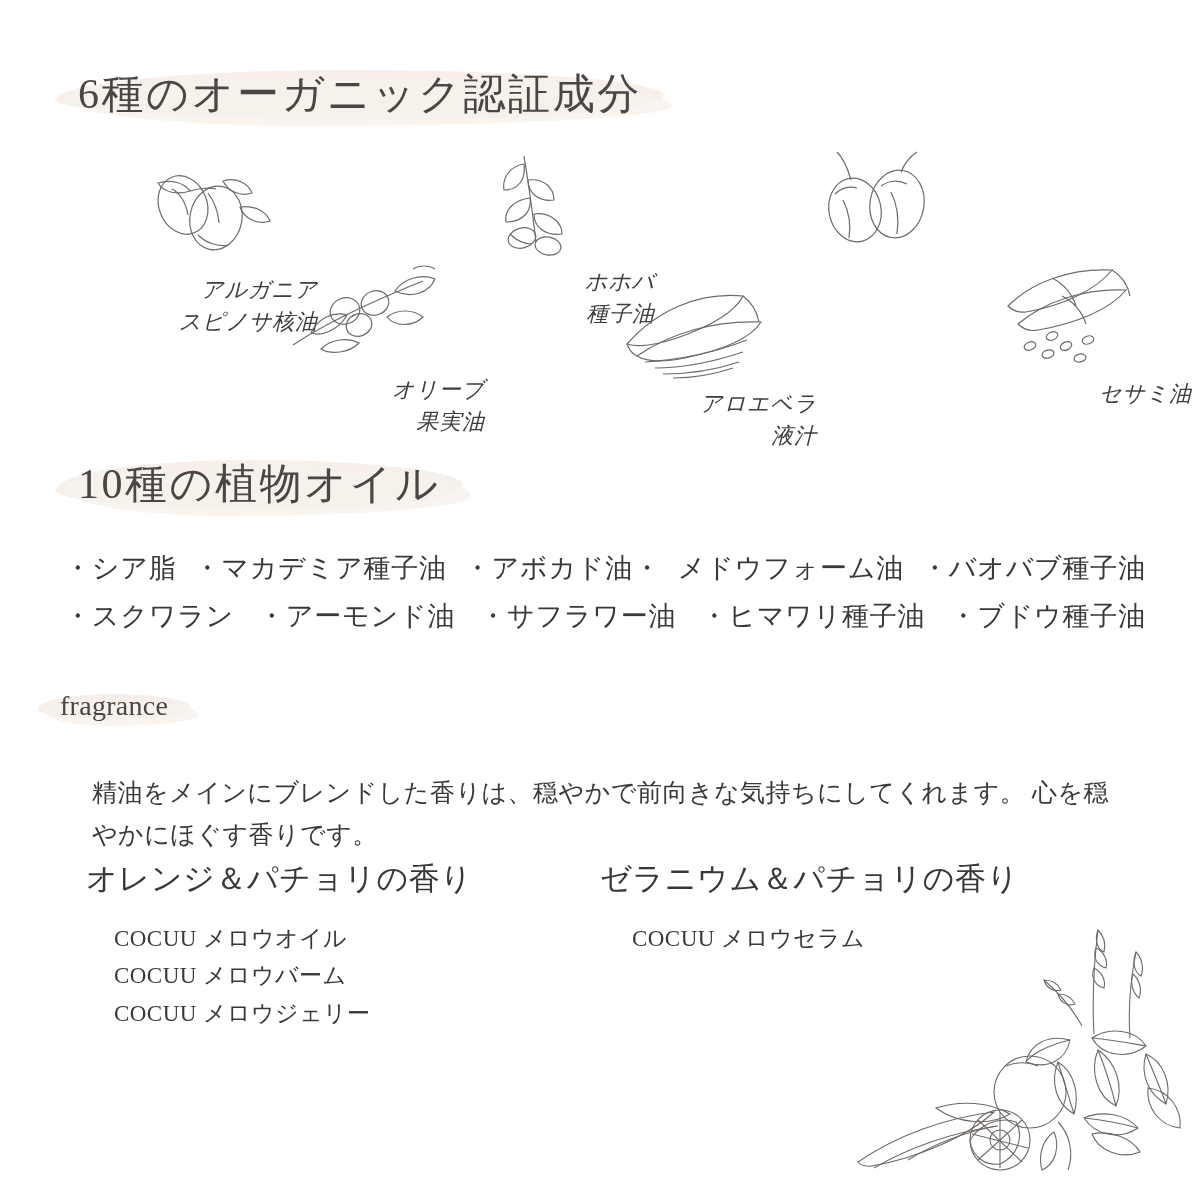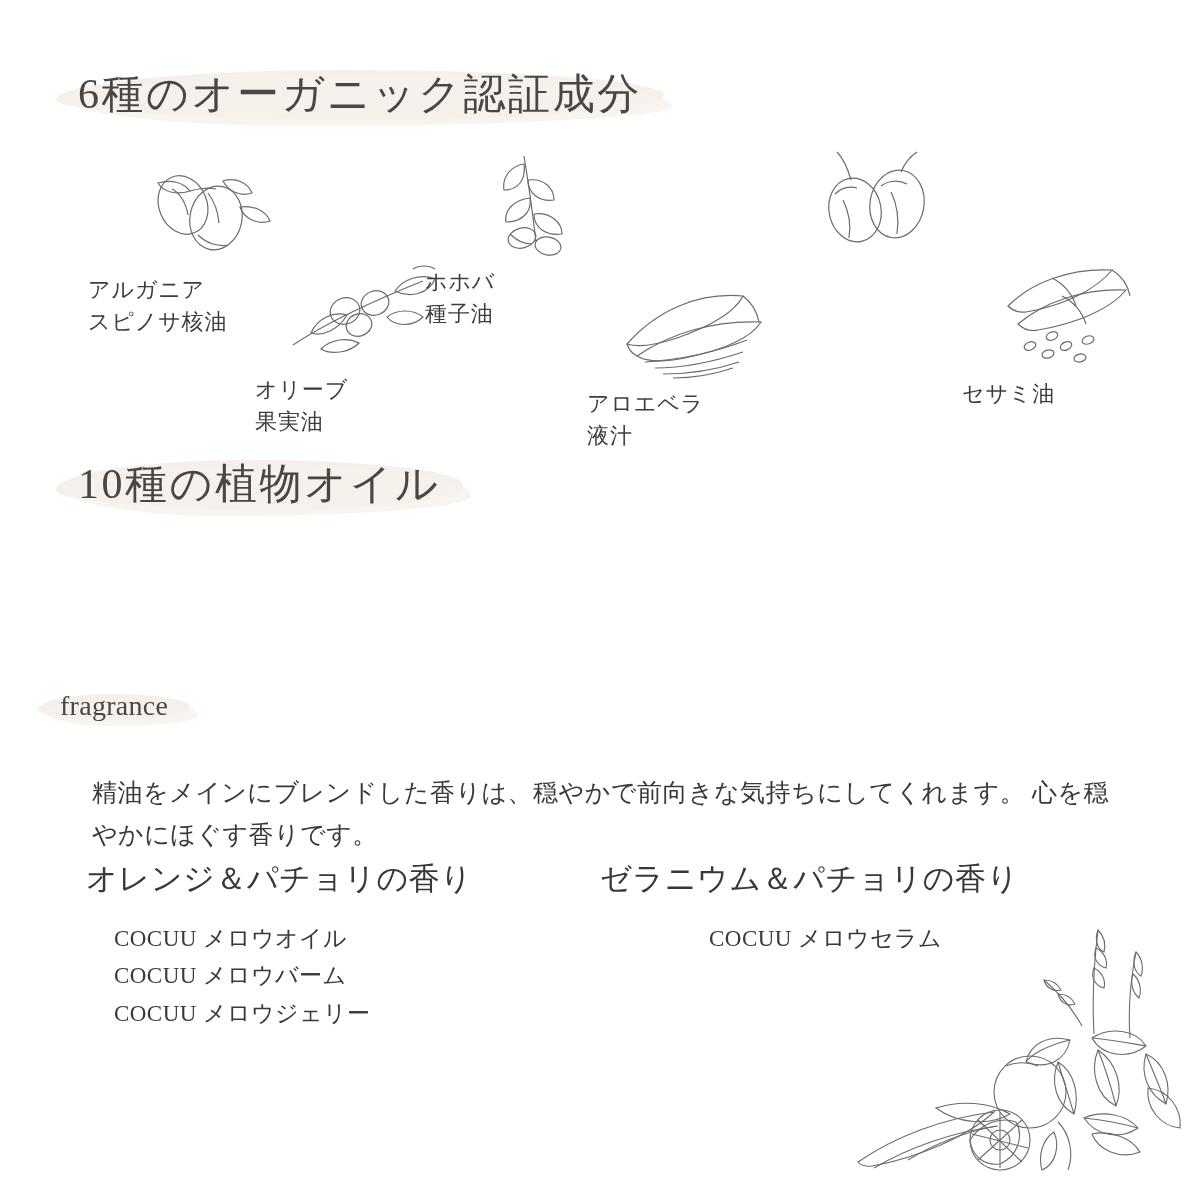--- a/index.html
+++ b/index.html
@@ -56,22 +56,23 @@
     letter-spacing: .06em;
     color: #4a4644;
     font-weight: 400;
   }
 
   
   #sec-organic-heading { left: 78px; top: 66px; }
 
   .ingredient {
     position: absolute;
-    text-align: left;
+    text-align: right;
     width: 230px;
+    font-style: italic;
   }
   .ingredient .ing-art {
     height: 110px;
     display: flex;
     align-items: flex-end;
     justify-content: center;
   }
   .ingredient .ing-label {
     font-size: 22px;
     line-height: 1.45;
@@ -124,21 +125,21 @@
     line-height: 1.68;
     color: #3b3836;
     letter-spacing: .02em;
   }
 
   .scent-col {
     position: absolute;
     top: 858px;
   }
   #scent-col-0 { left: 86px; }
-  #scent-col-1 { left: 600px; text-align: center; }
+  #scent-col-1 { left: 600px; }
 
   .scent-title {
     font-size: 31px;
     letter-spacing: .02em;
     color: #3a3735;
     margin-bottom: 20px;
     white-space: nowrap;
   }
   .scent-products {
     padding-left: 28px;
@@ -277,20 +278,36 @@
     </div>
     <div class="ing-label">セサミ油</div>
   </div>
 
   <div class="heading" id="sec-oils-heading">
     <span class="brush"></span>
     <span class="brush b2"></span>
     <span class="htext">10種の植物オイル</span>
   </div>
 
+  <div class="oil-rows">
+    <div class="oil-row">
+      <span class="oil-item">・シア脂</span>
+      <span class="oil-item">・マカデミア種子油</span>
+      <span class="oil-item">・アボカド油・</span>
+      <span class="oil-item">メドウフォーム油</span>
+      <span class="oil-item">・バオバブ種子油</span>
+    </div>
+    <div class="oil-row">
+      <span class="oil-item">・スクワラン</span>
+      <span class="oil-item">・アーモンド油</span>
+      <span class="oil-item">・サフラワー油</span>
+      <span class="oil-item">・ヒマワリ種子油</span>
+      <span class="oil-item">・ブドウ種子油</span>
+    </div>
+  </div>
 
   <div class="heading" id="sec-fragrance-heading">
     <span class="brush"></span>
     <span class="brush b2"></span>
     <span class="htext">fragrance</span>
   </div>
 
   <div class="fragrance-desc">精油をメインにブレンドした香りは、穏やかで前向きな気持ちにしてくれます。
 心を穏やかにほぐす香りです。</div>
 

